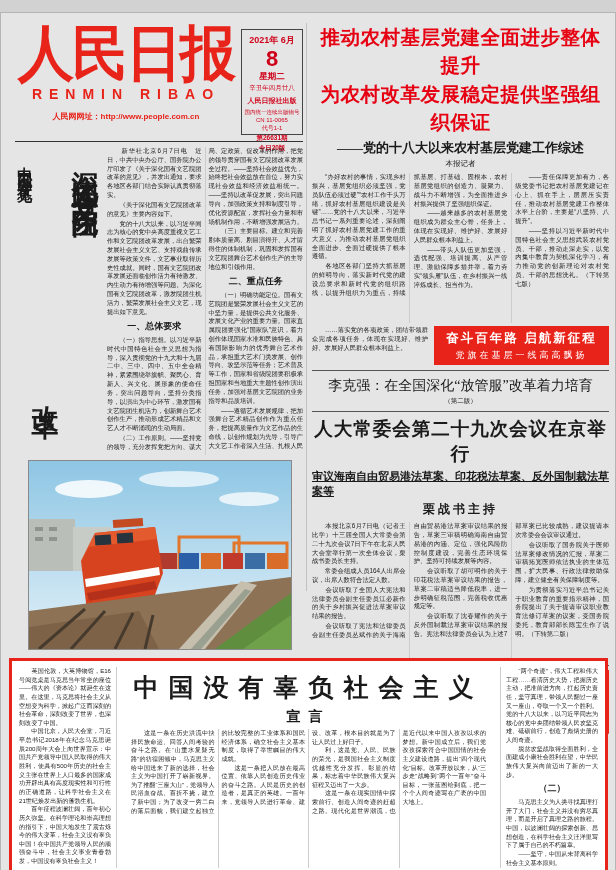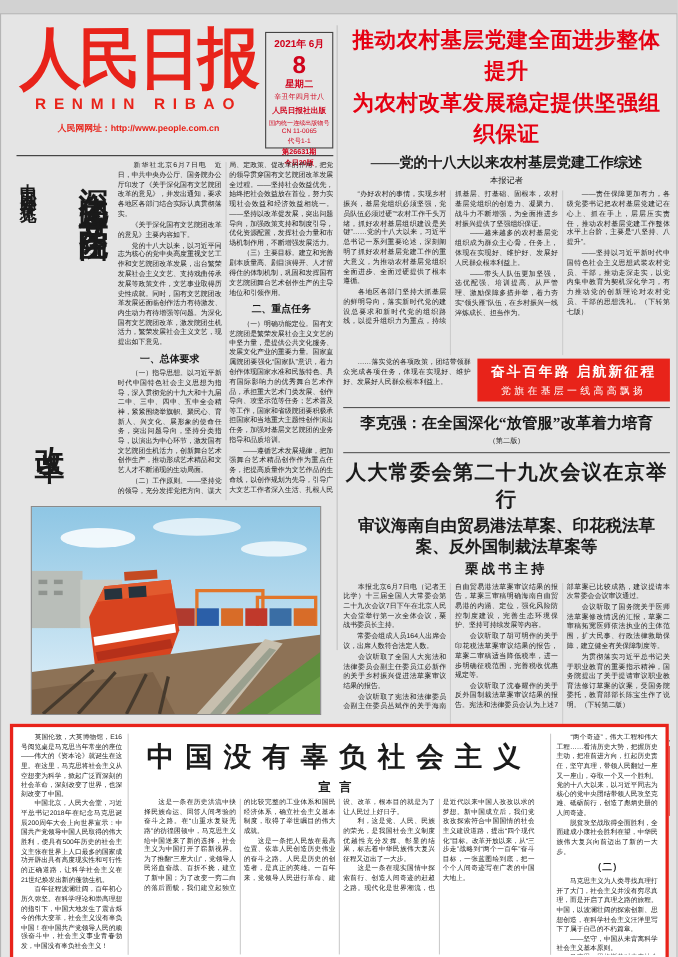--- a/index.html
+++ b/index.html
@@ -40,26 +40,26 @@
   .tiny { font-size:6.3px; line-height:1.4; text-align:justify; }
   .tiny p { text-indent:0; margin-bottom:1px; }
   .cols3 { column-count:3; column-gap:8px; column-rule:1px solid #ccc; overflow:hidden; margin-top:4px; }
   .lead-body { height:150px; }
   .banner-row { display:flex; gap:6px; margin-top:3px; }
   .banner-frag { width:116px; }
   .party-banner { flex:1; background:#e8231a; color:#fff; text-align:center; padding:4px 2px 3px; }
   .pb1 { font-size:12.5px; font-weight:bold; letter-spacing:2px; }
   .pb2 { font-size:9px; letter-spacing:3px; margin-top:2px; font-weight:normal; }
   .hr { border-top:1px solid #555; margin:5px 0 4px; }
-  .lkq { text-align:center; font-family:"Liberation Serif", serif; font-weight:bold; font-size:14px;
+  .lkq { text-align:center; font-family:"Liberation Serif", serif; font-weight:normal; font-size:14px;
          line-height:1.5; }
   .lkq-ref { font-size:6.5px; text-align:center; margin-top:1px; }
   .npc-hl { font-family:"Liberation Serif", serif; font-weight:900; font-size:18.5px; text-align:center;
             letter-spacing:1px; margin-top:2px; }
-  .npc-sub { font-size:15px; font-weight:bold; text-align:center; margin-top:3px; }
+  .npc-sub { font-size:11px; font-weight:bold; text-align:left; margin-top:3px;text-decoration:underline; }
   .npc-presider { font-size:12px; font-weight:bold; text-align:center; letter-spacing:3px; margin-top:2px; }
   .npc-body { height:138px; }
 
   .promo-row { display:flex; gap:3px; margin-top:4px; align-items:flex-start; }
   .cap-block { width:102px; }
   .cap-hl { font-size:12px; font-weight:900; text-align:center; line-height:1.3; letter-spacing:1px; }
   .cap-text { font-size:5.8px; line-height:1.45; text-align:justify; margin-top:3px;
               font-family:"Liberation Serif", serif; }
   .cap-credit { font-size:5.8px; text-align:right; font-family:"Liberation Serif", serif; }
   .promo-box { border:1px solid #b9b9b9; text-align:center; padding:6px 2px 4px; background:#fff; }
@@ -92,21 +92,21 @@
 
   
   .manifesto { position:absolute; left:8px; top:645px; width:599px; height:219px;
                border:3px solid #e8231a; background:#fff; padding:6px 7px; display:flex; gap:14px; }
   .m-col { width:92px; flex:none; font-size:6.1px; line-height:1.42; text-align:justify; overflow:hidden; }
   .m-col1 { border-right:1px solid #ccc; padding-right:5px; width:98px; }
   .m-col6 { border-left:1px solid #ccc; padding-left:5px; width:98px; }
   .m-mid { flex:1; display:flex; flex-direction:column; overflow:hidden; }
   .m-title { font-size:25px; font-weight:900; text-align:center; letter-spacing:10px; margin-top:4px;
              white-space:nowrap; }
-  .m-byline { font-size:11px; text-align:center; letter-spacing:8px; margin:4px 0 3px; font-weight:bold; }
+  .m-byline { font-size:14px; text-align:center; letter-spacing:8px; margin:4px 0 3px; font-weight:bold; }
   .m-midcols { flex:1; column-count:4; column-gap:7px; column-rule:1px solid #ccc; font-size:6.1px;
                line-height:1.42; text-align:justify; overflow:hidden; }
   .m-sec { font-size:9px; font-weight:bold; text-align:center; margin:3px 0; }
 </style>
 </head>
 <body>
 
 <div id="page">
 
   <div class="masthead">

